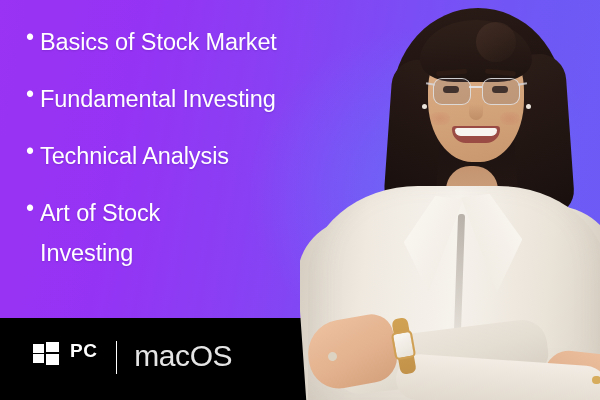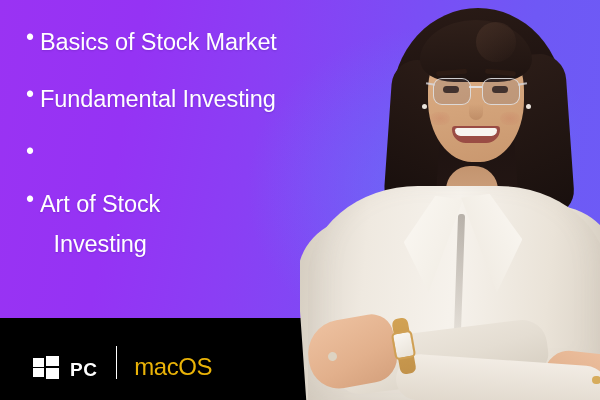--- a/index.html
+++ b/index.html
@@ -68,21 +68,20 @@
     text-align: left;
   }
   .bullet-text {
     color: #ffffff;
     font-size: 23.5px;
     line-height: 40px;
     font-weight: 450;
     letter-spacing: -0.1px;
     white-space: pre-line;
     text-shadow: 0 1px 2px rgba(40,0,90,0.18);
-    text-align: center;
   }
 
   
   .portrait {
     position: absolute;
     left: 300px; top: 0;
     width: 300px; height: 400px;
     overflow: hidden;
   }
   .p-layer { position: absolute; }
@@ -309,21 +308,21 @@
     width: 9px; height: 8px;
     background: #d7ac5c;
     border-radius: 5px;
   }
 
   
   .os-row {
     position: absolute;
     left: 33px; top: 341px;
     display: flex;
-    align-items: flex-end;
+    align-items: flex-start;
     height: 38px;
   }
   .win-flag {
     width: 26px; height: 24px;
     position: relative;
     margin-right: 11px;
   }
   .win-pane {
     position: absolute;
     background: #ffffff;
@@ -339,22 +338,22 @@
     letter-spacing: 0.6px;
     line-height: 1;
   }
   .divider {
     width: 1.6px;
     height: 33px;
     background: #ffffff;
     margin: 0 17px 0 18px;
   }
   .macos-label {
-    color: #eab308;
-    font-size: 24px;
+    color: #e5e5e5;
+    font-size: 30px;
     font-weight: 400;
     letter-spacing: -0.4px;
     line-height: 1;
   }
 </style>
 </head>
 <body>
 
 <div id="canvas">
 
@@ -370,20 +369,21 @@
       <span class="bullet-text">Basics of Stock Market</span>
     </div>
 
     <div class="bullet-row">
       <span class="bullet-dot">•</span>
       <span class="bullet-text">Fundamental Investing</span>
     </div>
 
     <div class="bullet-row">
       <span class="bullet-dot">•</span>
+      <span class="bullet-text">Technical Analysis</span>
     </div>
 
     <div class="bullet-row">
       <span class="bullet-dot">•</span>
       <span class="bullet-text">Art of Stock
 Investing</span>
     </div>
 
   </div>
 

